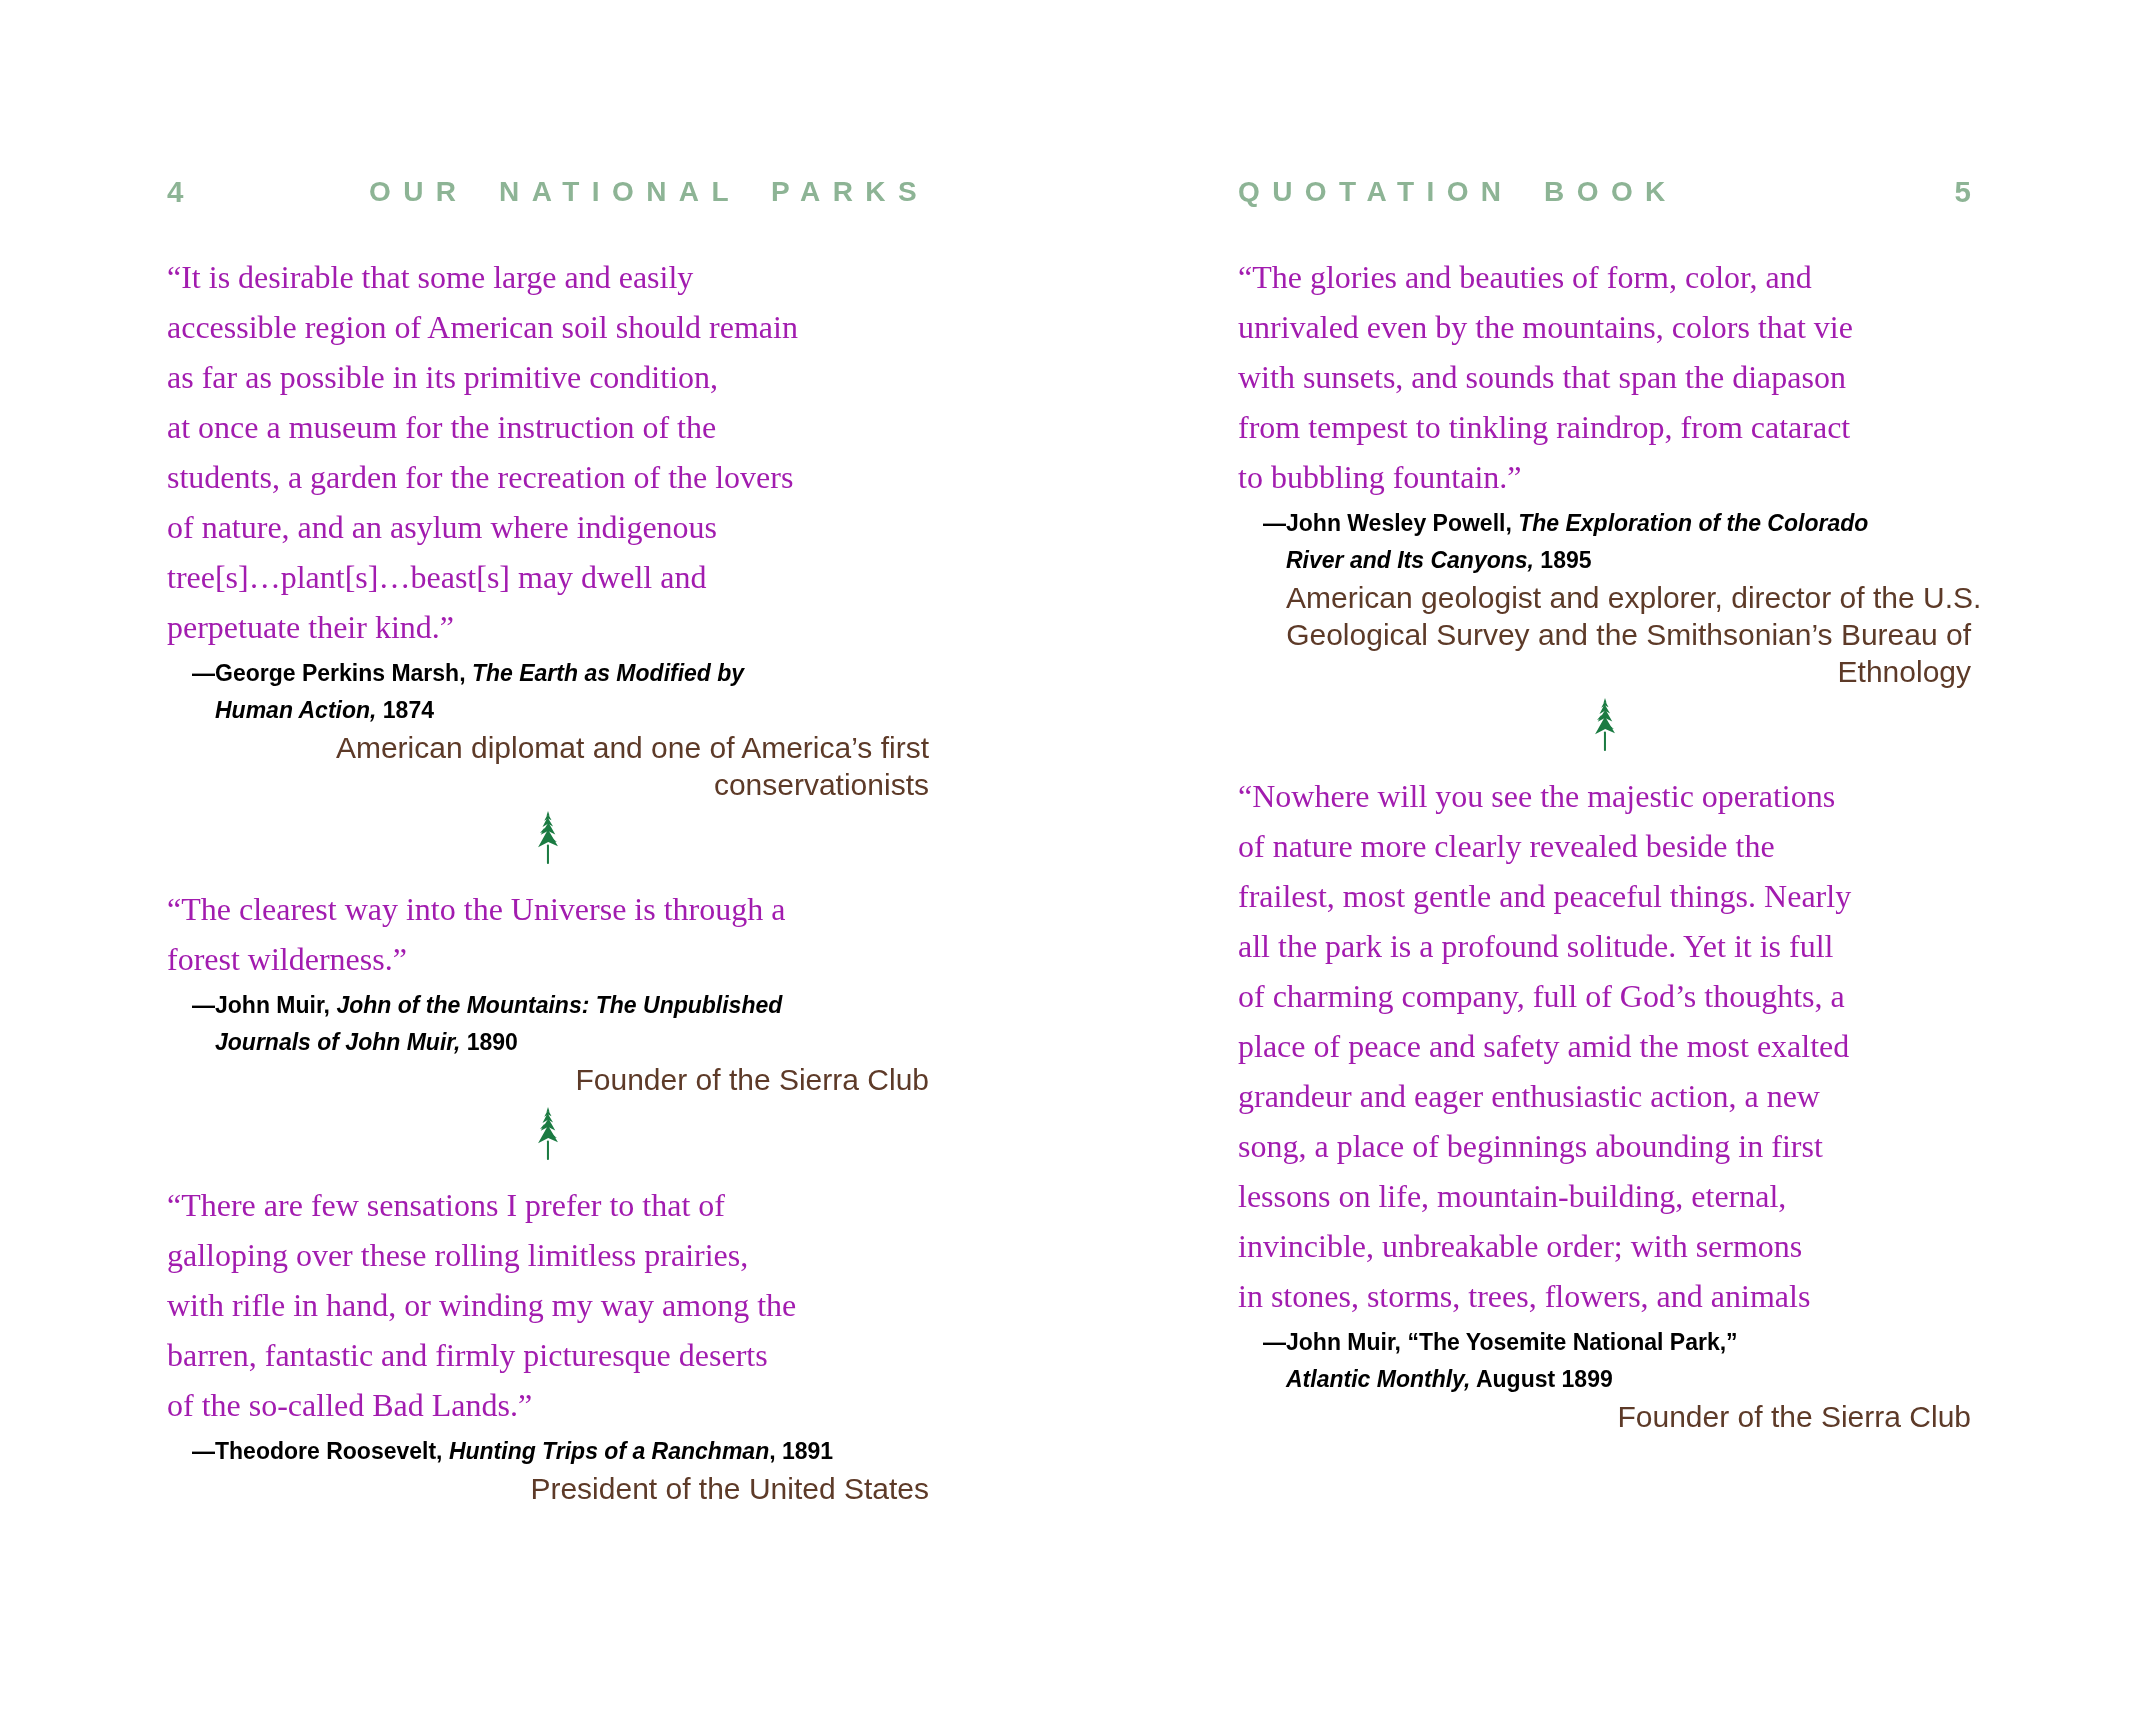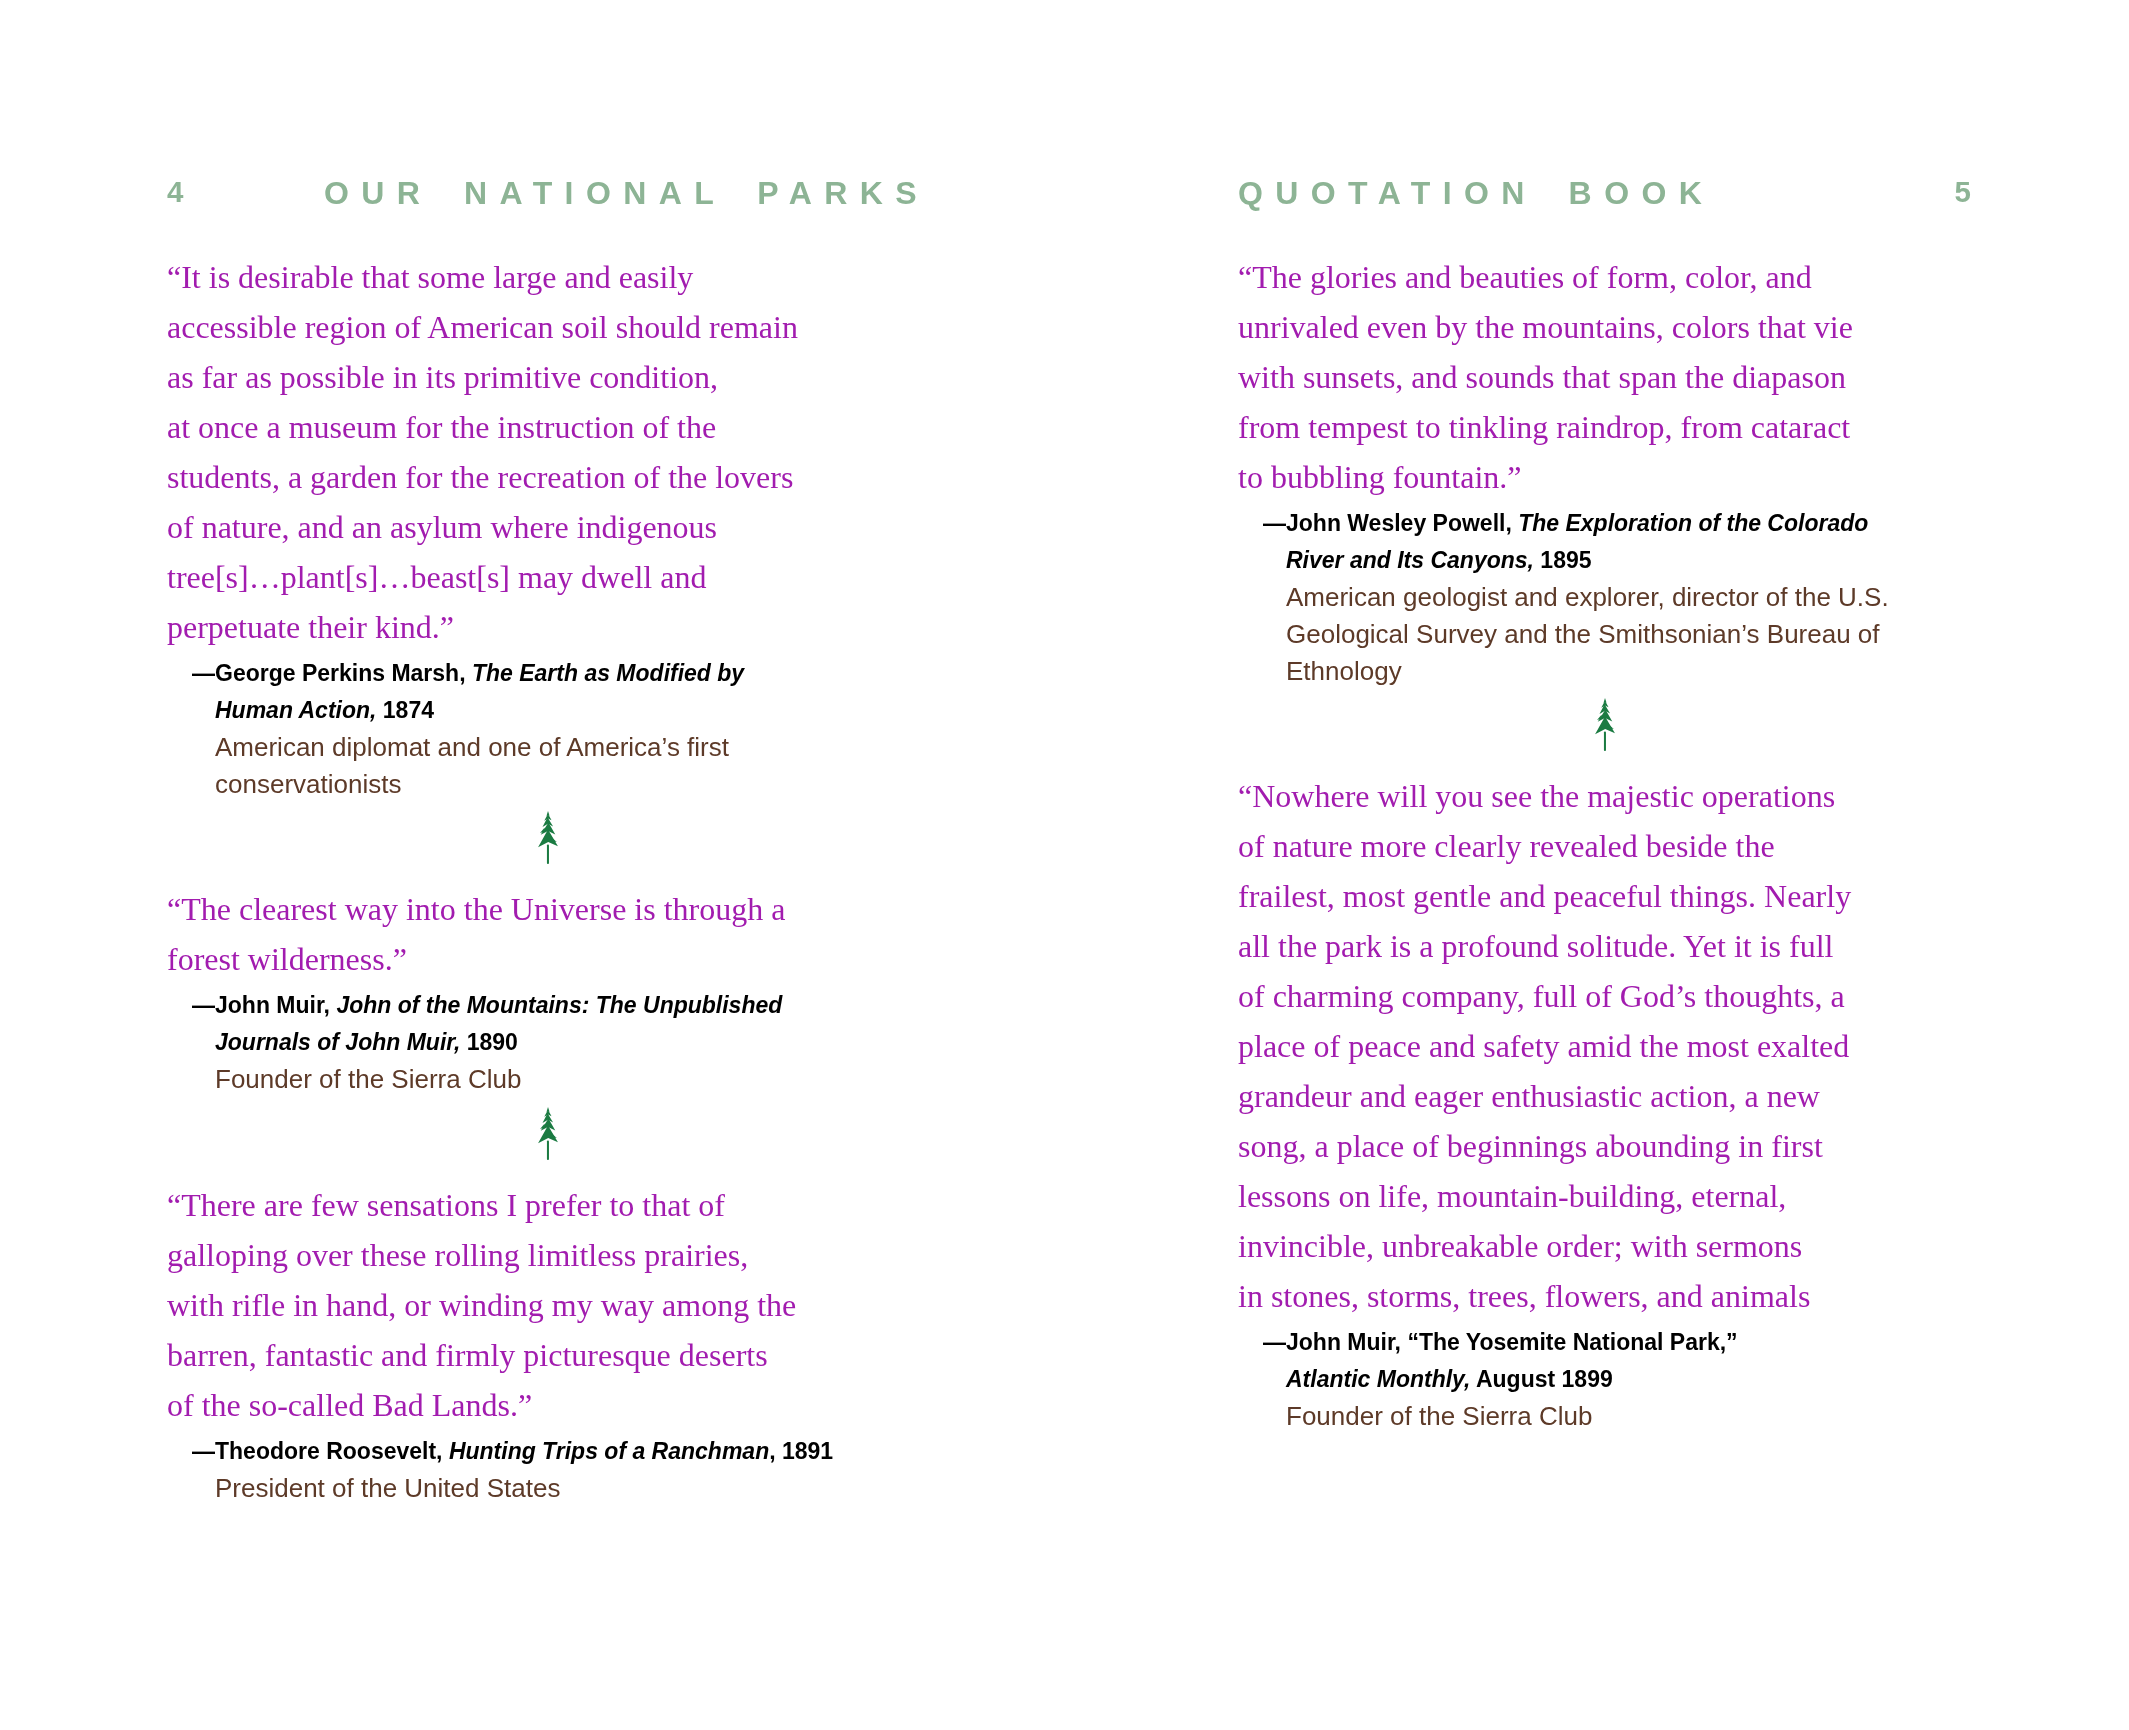--- a/index.html
+++ b/index.html
@@ -17,21 +17,21 @@
 
   .page-header {
     position: absolute; top: 177px; left: 0; right: 0;
     display: flex; justify-content: space-between; align-items: flex-start;
     color: #8db495;
     font-family: "Liberation Sans", sans-serif;
     font-weight: bold;
   }
   .page-number { font-size: 29.5px; line-height: 1; }
   .running-head {
-    font-size: 32px; line-height: 1.05;
+    font-size: 28px; line-height: 1.05;
     letter-spacing: 12.4px; word-spacing: 10.5px;
     white-space: nowrap;
   }
 
   .page-body { position: absolute; left: 0; right: 0; top: 252px; }
 
   .quote {
     margin: 0;
     font-family: "Liberation Serif", serif;
     font-size: 32px;
@@ -50,24 +50,25 @@
     font-weight: bold;
   }
   .attr .hang { display: block; text-indent: -23px; white-space: nowrap; }
   .attr .cont { display: block; white-space: nowrap; }
   .bi { font-style: italic; }
 
   .desc {
     margin: 0;
     padding-left: 48px;
     font-family: "Liberation Sans", sans-serif;
-    font-size: 26px;
+    font-size: 30px;
     line-height: 37px;
     color: #5d3a28;
     font-weight: normal;
+    text-align: right;
   }
   .desc .line { display: block; white-space: nowrap; }
 
   .tree { display: flex; justify-content: center; margin: 8.6px 0 20px 0; }
   .gap-lg { margin-top: 28.6px; }
 
   figure.quote-block { margin: 0; padding: 0; }
 </style>
 </head>
 <body>

